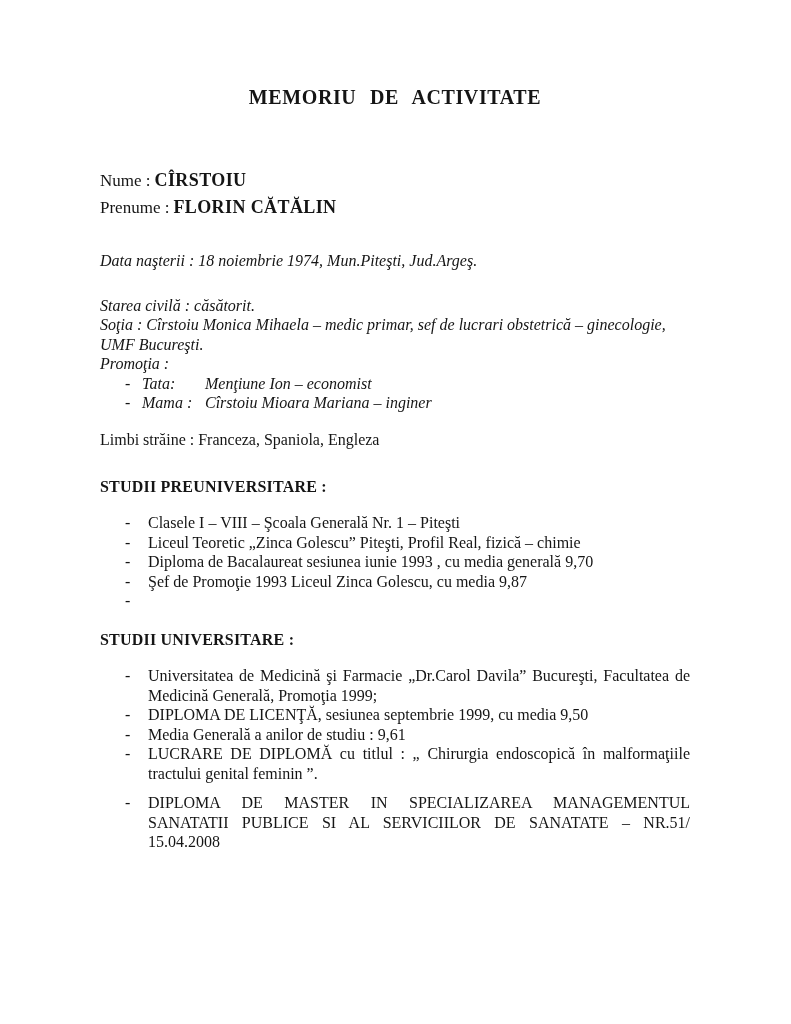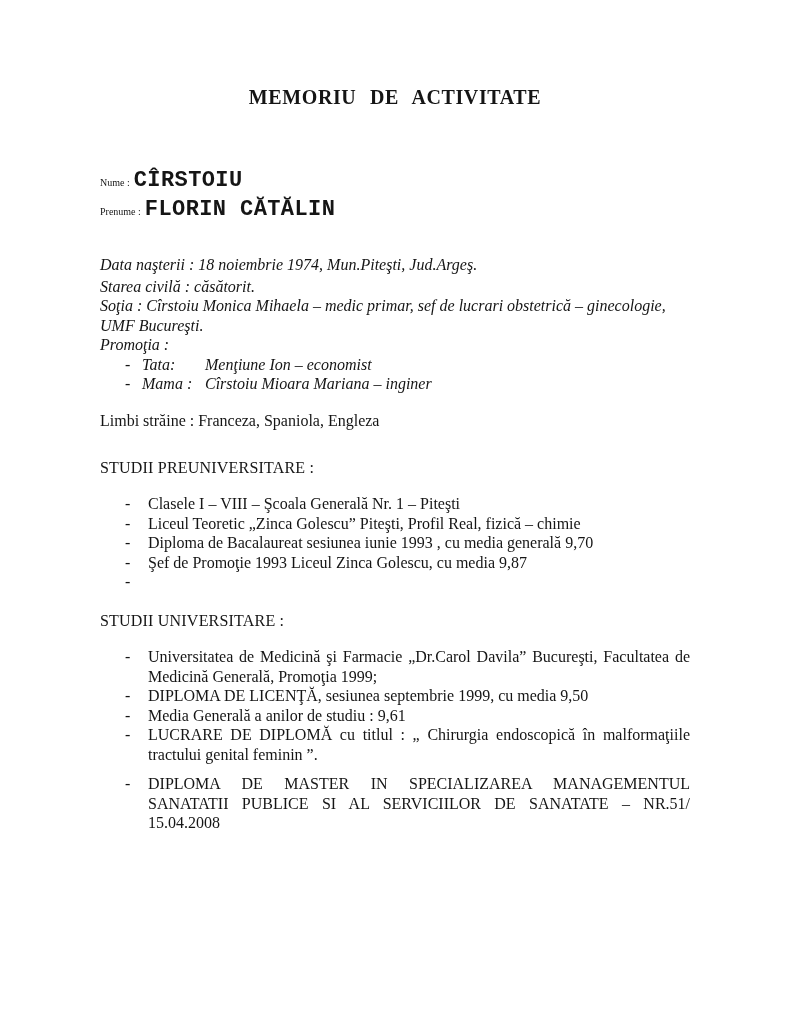--- a/index.html
+++ b/index.html
@@ -19,41 +19,41 @@
   }
   .title {
     font-size: 20px;
     font-weight: bold;
     text-align: center;
     letter-spacing: 0.6px;
     word-spacing: 8px;
   }
   .identity { margin-top: 58px; }
   .id-row { line-height: 27px; white-space: nowrap; }
-  .id-label { font-size: 10px; }
-  .id-value { font-size: 22px; font-weight: bold; letter-spacing: 0.4px; font-family: Liberation Mono, monospace; }
+  .id-label { font-size: 17px; }
+  .id-value { font-size: 18px; font-weight: bold; letter-spacing: 0.4px; }
 
   p.line, .parent-row, .list-item { font-size: 16px; line-height: 19.5px; }
   .italic { font-style: italic; }
 
   .birth-line { margin-top: 30px; }
-  .civil-block { margin-top: 2px; }
+  .civil-block { margin-top: 25px; }
 
   .parent-row { position: relative; padding-left: 105px; font-style: italic; }
   .dash { position: absolute; left: 25px; top: 0; font-style: normal; }
   .parent-row .dash { font-style: italic; }
   .parent-label { position: absolute; left: 42px; top: 0; }
 
   .languages-line { margin-top: 17px; }
 
   .section-preuniv { margin-top: 29px; }
   .section-univ { margin-top: 40px; }
   .section-heading {
     font-size: 16px;
-    font-weight: normal;
+    font-weight: bold;
     letter-spacing: 0.2px;
   }
   .studies-list { list-style: none; margin-top: 17px; }
   .list-item {
     position: relative;
     padding-left: 48px;
     text-align: justify;
   }
   .list-item .dash { left: 25px; }
   .list-item.wide-just {

